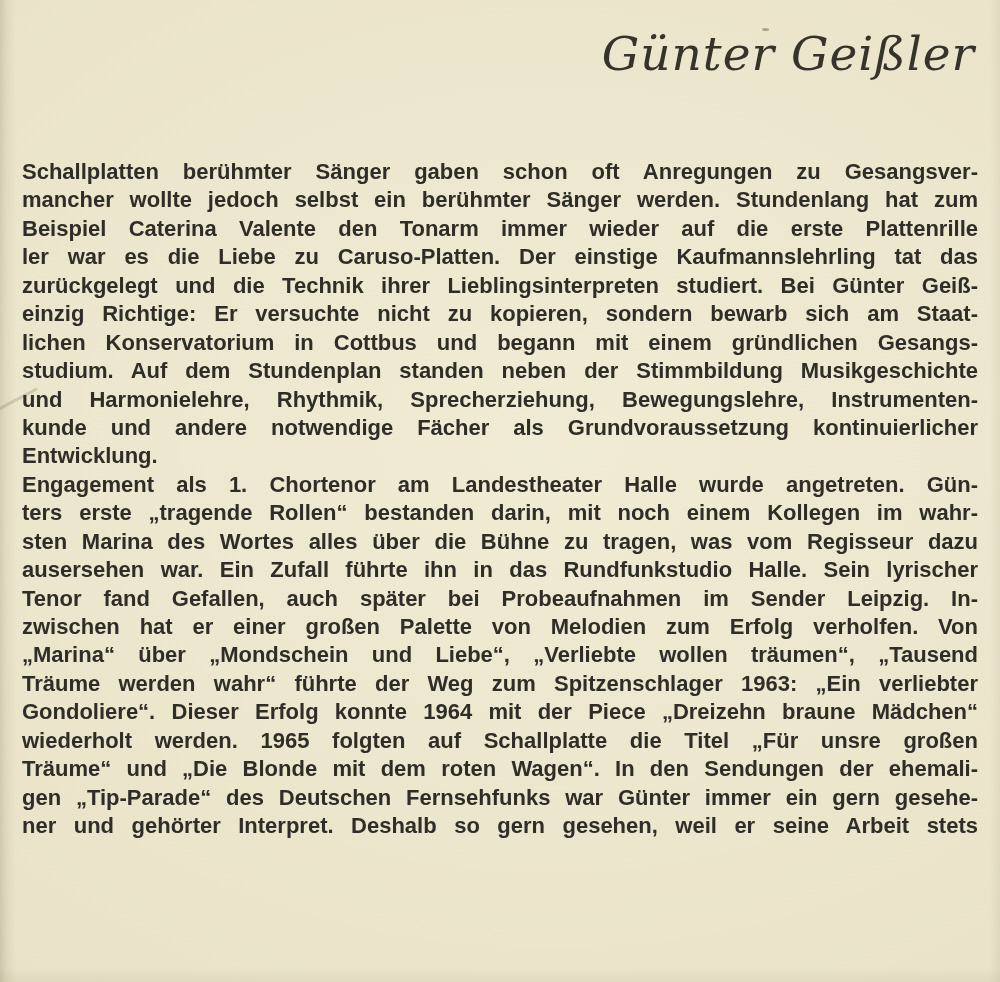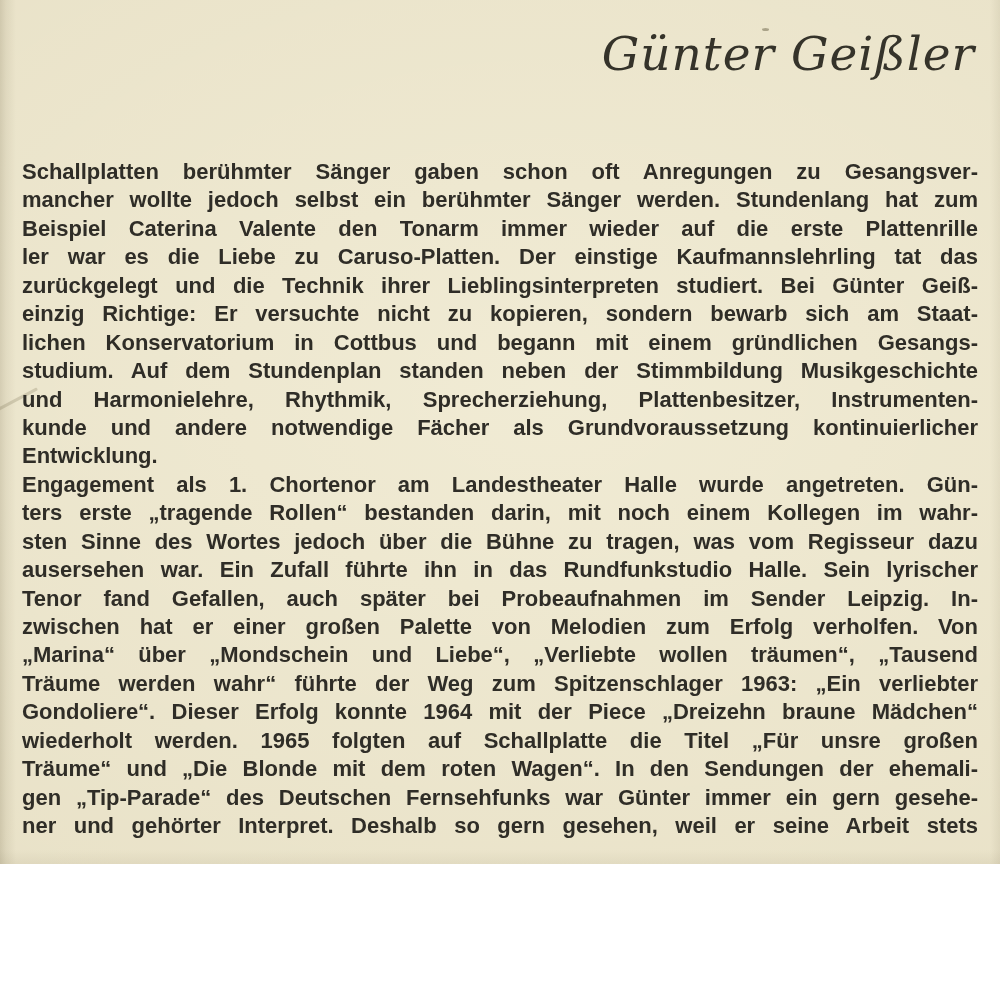--- a/index.html
+++ b/index.html
@@ -6,21 +6,21 @@
     margin: 0;
     padding: 0;
     width: 1000px;
     height: 982px;
     overflow: hidden;
     font-family: "Liberation Sans", sans-serif;
   }
   .page {
     position: relative;
     width: 1000px;
-    height: 864px;
+    height: 982px;
     background:
       radial-gradient(ellipse 130% 100% at 55% 45%, rgba(255,252,235,0.35), rgba(0,0,0,0) 70%),
       linear-gradient(90deg, rgba(110,98,66,0.22) 0px, rgba(110,98,66,0.10) 6px, rgba(110,98,66,0.0) 16px),
       linear-gradient(270deg, rgba(110,98,66,0.10) 0px, rgba(110,98,66,0.0) 10px),
       linear-gradient(0deg, rgba(110,98,66,0.08) 0px, rgba(110,98,66,0.0) 14px),
       #e9e2c8;
   }
   .title {
     position: absolute;
     top: 28px;
@@ -88,29 +88,29 @@
 
     <div>
       <div class="line">Schallplatten berühmter Sänger gaben schon oft Anregungen zu Gesangsver-</div>
       <div class="line">mancher wollte jedoch selbst ein berühmter Sänger werden. Stundenlang hat zum</div>
       <div class="line">Beispiel Caterina Valente den Tonarm immer wieder auf die erste Plattenrille</div>
       <div class="line">ler war es die Liebe zu Caruso-Platten. Der einstige Kaufmannslehrling tat das</div>
       <div class="line">zurückgelegt und die Technik ihrer Lieblingsinterpreten studiert. Bei Günter Geiß-</div>
       <div class="line">einzig Richtige: Er versuchte nicht zu kopieren, sondern bewarb sich am Staat-</div>
       <div class="line">lichen Konservatorium in Cottbus und begann mit einem gründlichen Gesangs-</div>
       <div class="line">studium. Auf dem Stundenplan standen neben der Stimmbildung Musikgeschichte</div>
-      <div class="line">und Harmonielehre, Rhythmik, Sprecherziehung, Plattenbesitzer, Instrumenten-</div>
+      <div class="line">und Harmonielehre, Rhythmik, Sprecherziehung, Bewegungslehre, Instrumenten-</div>
       <div class="line">kunde und andere notwendige Fächer als Grundvoraussetzung kontinuierlicher</div>
       <div class="line short">Entwicklung.</div>
     </div>
 
     <div>
       <div class="line">Engagement als 1. Chortenor am Landestheater Halle wurde angetreten. Gün-</div>
       <div class="line">ters erste „tragende Rollen“ bestanden darin, mit noch einem Kollegen im wahr-</div>
-      <div class="line">sten Sinne des Wortes jedoch über die Bühne zu tragen, was vom Regisseur dazu</div>
+      <div class="line">sten Marina des Wortes alles über die Bühne zu tragen, was vom Regisseur dazu</div>
       <div class="line">ausersehen war. Ein Zufall führte ihn in das Rundfunkstudio Halle. Sein lyrischer</div>
       <div class="line">Tenor fand Gefallen, auch später bei Probeaufnahmen im Sender Leipzig. In-</div>
       <div class="line">zwischen hat er einer großen Palette von Melodien zum Erfolg verholfen. Von</div>
       <div class="line">„Marina“ über „Mondschein und Liebe“, „Verliebte wollen träumen“, „Tausend</div>
       <div class="line">Träume werden wahr“ führte der Weg zum Spitzenschlager 1963: „Ein verliebter</div>
       <div class="line">Gondoliere“. Dieser Erfolg konnte 1964 mit der Piece „Dreizehn braune Mädchen“</div>
       <div class="line">wiederholt werden. 1965 folgten auf Schallplatte die Titel „Für unsre großen</div>
       <div class="line">Träume“ und „Die Blonde mit dem roten Wagen“. In den Sendungen der ehemali-</div>
       <div class="line">gen „Tip-Parade“ des Deutschen Fernsehfunks war Günter immer ein gern gesehe-</div>
       <div class="line">ner und gehörter Interpret. Deshalb so gern gesehen, weil er seine Arbeit stets</div>

